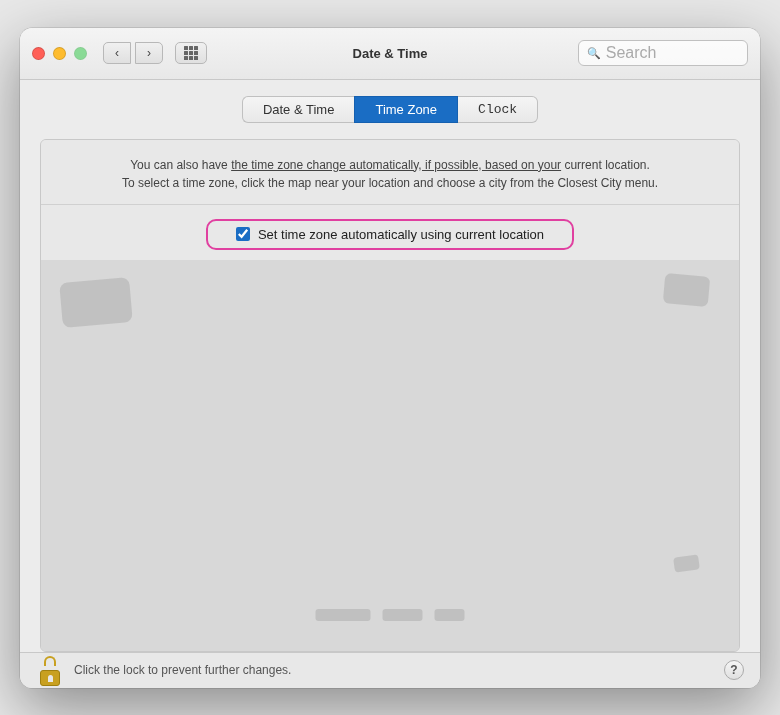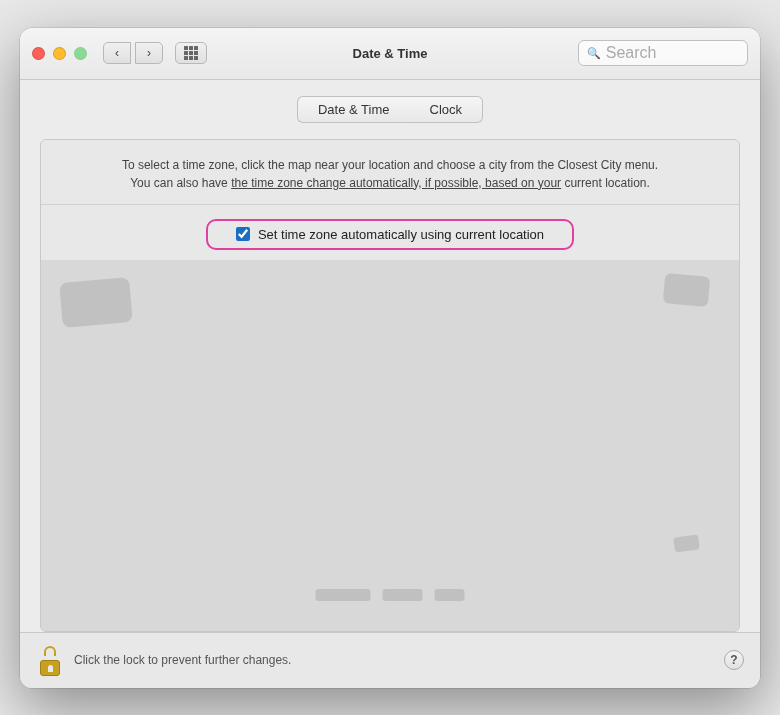--- a/index.html
+++ b/index.html
@@ -165,20 +165,21 @@
     }
 
     .tab:first-child {
       border-radius: 6px 0 0 6px;
       border-right: none;
     }
 
     .tab:last-child {
       border-radius: 0 6px 6px 0;
       border-left: none;
+      font-family: Liberation Mono, monospace;
     }
 
     .tab.active {
       background: #1a6dc4;
       color: white;
       border-color: #1560b0;
       z-index: 1;
     }
 
     
@@ -289,21 +290,21 @@
     }
 
     .label-blob {
       background: #c0c0c0;
       border-radius: 3px;
       height: 12px;
     }
 
     
     .bottom-bar {
-      height: 56px;
+      height: 36px;
       background: #e8e8e8;
       border-top: 1px solid #c8c8c8;
       display: flex;
       align-items: center;
       padding: 0 16px;
       gap: 10px;
       flex-shrink: 0;
     }
 
     .lock-icon {
@@ -404,32 +405,35 @@
       <span class="search-placeholder">Search</span>
     </div>
   </div>
 
   <div class="content">
 
     <div class="tab-bar">
       <div class="tab">
         <span>Date &amp; Time</span>
       </div>
+      <div class="tab active">
+        <span>Time Zone</span>
+      </div>
       <div class="tab">
         <span>Clock</span>
       </div>
     </div>
 
     <div class="map-panel">
 
       <div class="map-description">
-        <div>To select a time zone, click the map near your location and choose a city from the Closest City menu.</div>
         <div>
           You can also have <span style="text-decoration:underline;">the time zone change automatically, if possible, based on your</span> current location.
         </div>
+        <div>To select a time zone, click the map near your location and choose a city from the Closest City menu.</div>
       </div>
 
       <div class="checkbox-row">
         <div class="checkbox-highlight">
           <input type="checkbox" class="checkbox-input" checked="" style="">
           <label class="checkbox-label">Set time zone automatically using current location</label>
         </div>
       </div>
 
       <div class="map-area">

